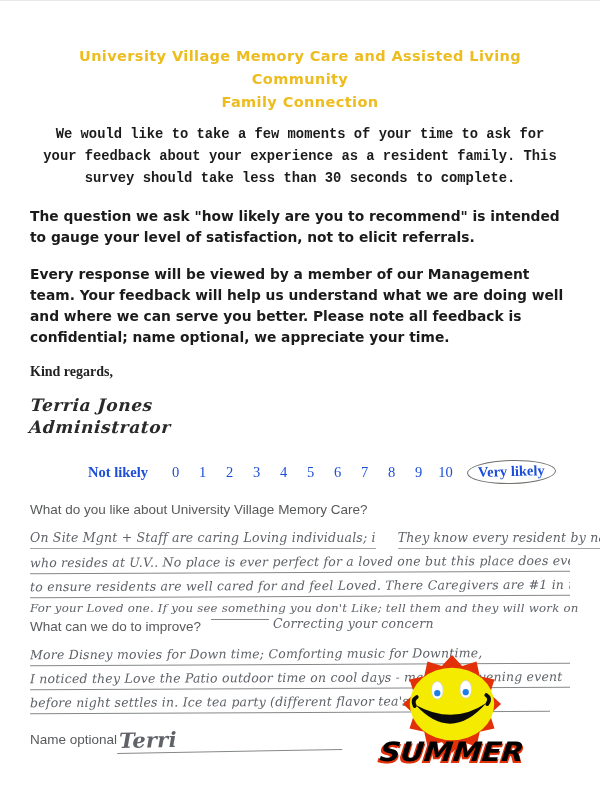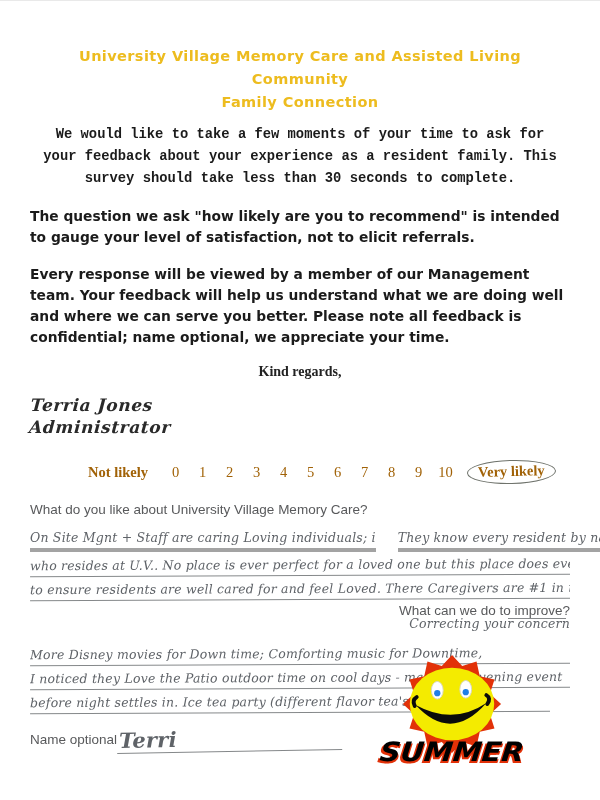--- a/index.html
+++ b/index.html
@@ -38,21 +38,20 @@
     font-size:13.8px;
     line-height:21px;
     margin:0 0 16px 0;
   }
   .regards{
     font-family:"Liberation Serif", serif;
     font-weight:700;
     color:#222;
     font-size:14px;
     margin:4px 0 14px 0;
-    text-align:center;
   }
   .script-sig{
     font-family:"DejaVu Serif", serif;
     font-style:italic;
     font-weight:700;
     color:#2a2a2a;
     font-size:17px;
     line-height:22px;
     letter-spacing:.6px;
     transform:skewX(-4deg);
@@ -62,21 +61,21 @@
   
   .question{
     font-family:"Liberation Sans", sans-serif;
     color:#58595b;
     font-size:13.5px;
     line-height:20px;
     margin-bottom:18px;
   }
   .scale-row{
     font-family:"Liberation Serif", serif;
-    color:#a16207;
+    color:#1d4ed8;
     font-size:14.5px;
     margin:0 0 16px 58px;
     display:flex;
     align-items:center;
     gap:0;
   }
   .scale-label{margin-right:14px;font-weight:600;}
   .scale-num{display:inline-block;width:27px;text-align:center;}
   .scale-high{
     margin-left:8px;
@@ -106,35 +105,34 @@
     transform:rotate(-0.25deg);
     white-space:nowrap;
     overflow:hidden;
   }
   .hw-row-split{
     display:flex;
     gap:22px;
     margin-bottom:3px;
   }
   .hw-row-split .seg{
-    border-bottom:4px solid #a3a3a3;
+    border-bottom:1px solid #a3a3a3;
     line-height:20px;
     white-space:nowrap;
   }
   .hw-plain{
     line-height:17px;
     font-size:11.8px;
     margin-bottom:2px;
     white-space:nowrap;
   }
   .improve-row{
     display:flex;
-    align-items:flex-end;
+    align-items:flex-start;
     margin:2px 0 10px 0;
-    flex-direction:column;
   }
   .improve-blank{
     display:inline-block;
     width:58px;
     border-bottom:1px solid #85888a;
     margin:0 4px 0 10px;
   }
   .improve-hw{position:relative;top:-3px;}
   .name-row{
     display:flex;
@@ -211,20 +209,21 @@
   </div>
 
   <div class="question" style="margin-bottom:8px;">What do you like about University Village Memory Care?</div>
 
   <div class="hw-row-split">
     <span class="hw seg">On Site Mgnt + Staff are caring Loving individuals; i</span>
     <span class="hw seg">They know every resident by name</span>
   </div>
   <div class="hw hw-line">who resides at U.V.. No place is ever perfect for a loved one but this place does everything possible</div>
   <div class="hw hw-line">to ensure residents are well cared for and feel Loved. There Caregivers are #1 in my book &amp; care</div>
+  <div class="hw hw-plain">For your Loved one. If you see something you don't Like; tell them and they will work on</div>
 
   <div class="improve-row">
     <span class="q-inline">What can we do to improve?</span>
     <span class="improve-blank"></span>
     <span class="hw improve-hw">Correcting your concern</span>
   </div>
 
   <div class="hw hw-line">More Disney movies for Down time; Comforting music for Downtime,</div>
   <div class="hw hw-line">I noticed they Love the Patio outdoor time on cool days - maybe an evening event</div>
   <div class="hw hw-line" style="max-width:520px;">before night settles in.   Ice tea party (different flavor tea's or Juice)</div>

